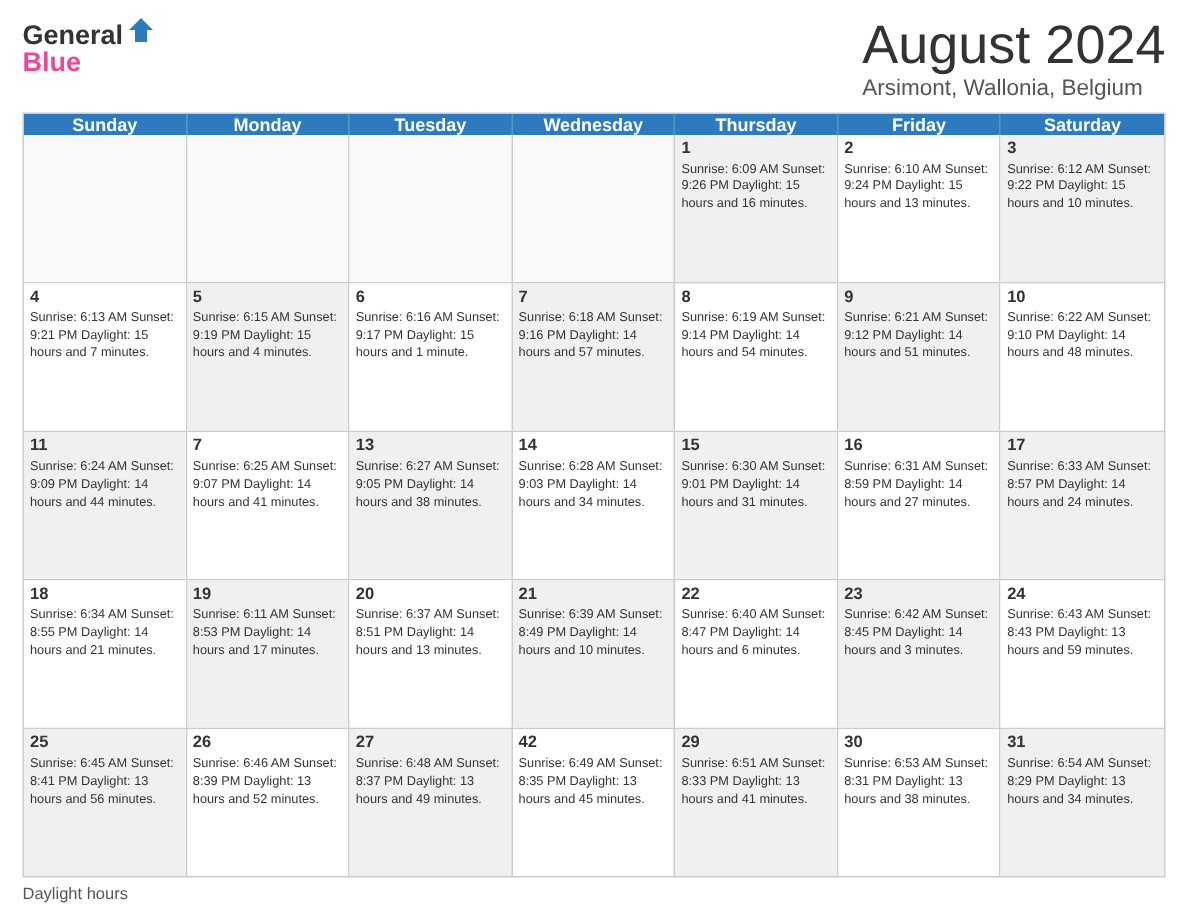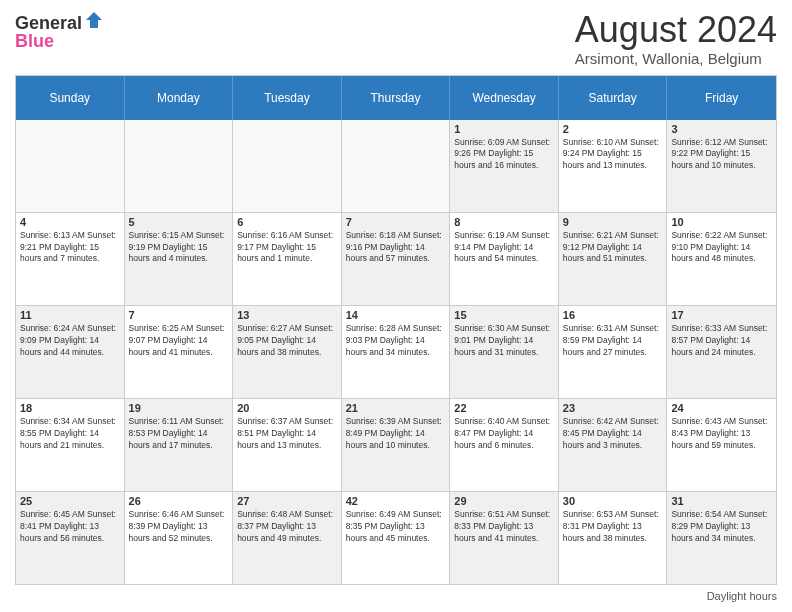--- a/index.html
+++ b/index.html
@@ -59,23 +59,23 @@
       border: 1px solid #ccc;
     }
     .cal-header {
       display: grid;
       grid-template-columns: repeat(7, 1fr);
       background: #2e7abf;
     }
     .cal-header-cell {
       color: #fff;
       font-size: 12px;
-      font-weight: normal;
+      font-weight: bold;
       text-align: center;
-      padding: 15px 2px;
+      padding: 0 2px;
       border-right: 1px solid #5599cc;
     }
     .cal-header-cell:last-child { border-right: none; }
     .cal-body {
       flex: 1;
       display: flex;
       flex-direction: column;
     }
     .cal-row {
       display: grid;
@@ -103,21 +103,21 @@
     }
     .day-info {
       font-size: 8.5px;
       line-height: 1.4;
       color: #333;
     }
     .footer {
       margin-top: 5px;
       font-size: 11px;
       color: #555;
-      text-align: right;
+      text-align: left;
     }
   </style>
 </head>
 <body>
 
 <div class="page">
   <div class="header">
     <div class="logo">
       <div class="logo-text">
         <div style="display:flex;align-items:center;">
@@ -133,24 +133,24 @@
       <div class="month-title">August 2024</div>
       <div class="location">Arsimont, Wallonia, Belgium</div>
     </div>
   </div>
 
   <div class="calendar">
     <div class="cal-header">
     <div class="cal-header-cell">Sunday</div>
         <div class="cal-header-cell">Monday</div>
         <div class="cal-header-cell">Tuesday</div>
+        <div class="cal-header-cell">Wednesday</div>
         <div class="cal-header-cell">Thursday</div>
-        <div class="cal-header-cell">Wednesday</div>
+        <div class="cal-header-cell">Friday</div>
         <div class="cal-header-cell">Saturday</div>
-        <div class="cal-header-cell">Friday</div>
       </div>
     <div class="cal-body">
     <div class="cal-row">
           <div class="cal-cell empty"></div>
           <div class="cal-cell empty"></div>
           <div class="cal-cell empty"></div>
           <div class="cal-cell empty"></div>
           <div class="cal-cell shaded">
             <div class="day-number">1</div>
             <div class="day-info">Sunrise: 6:09 AM

